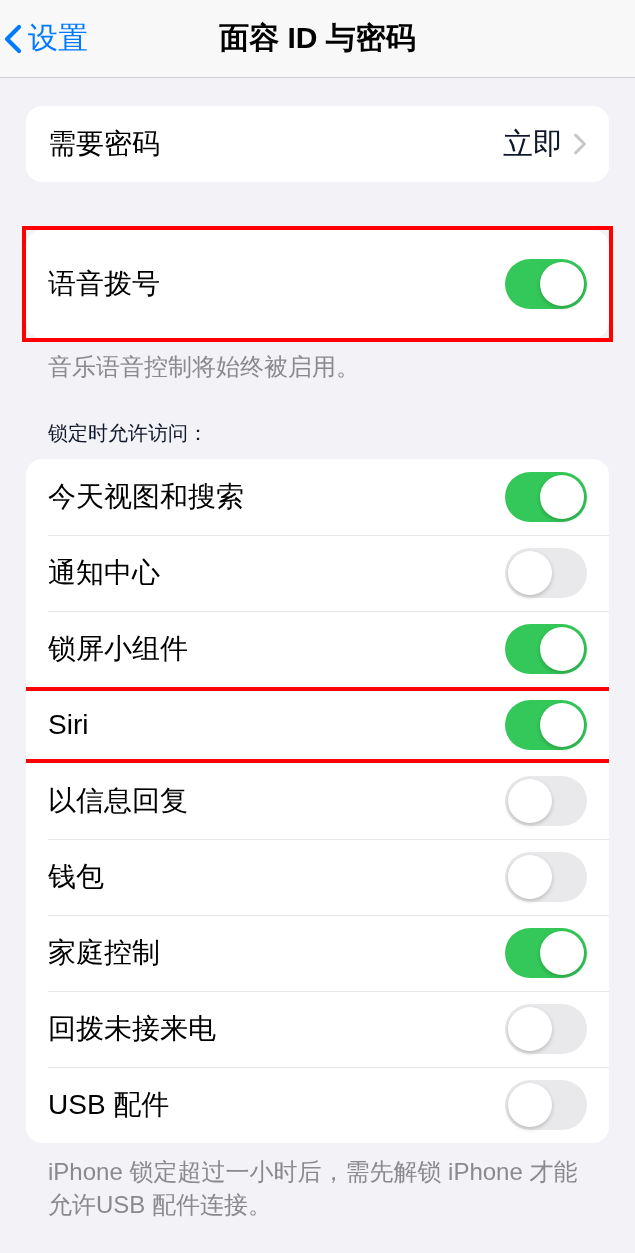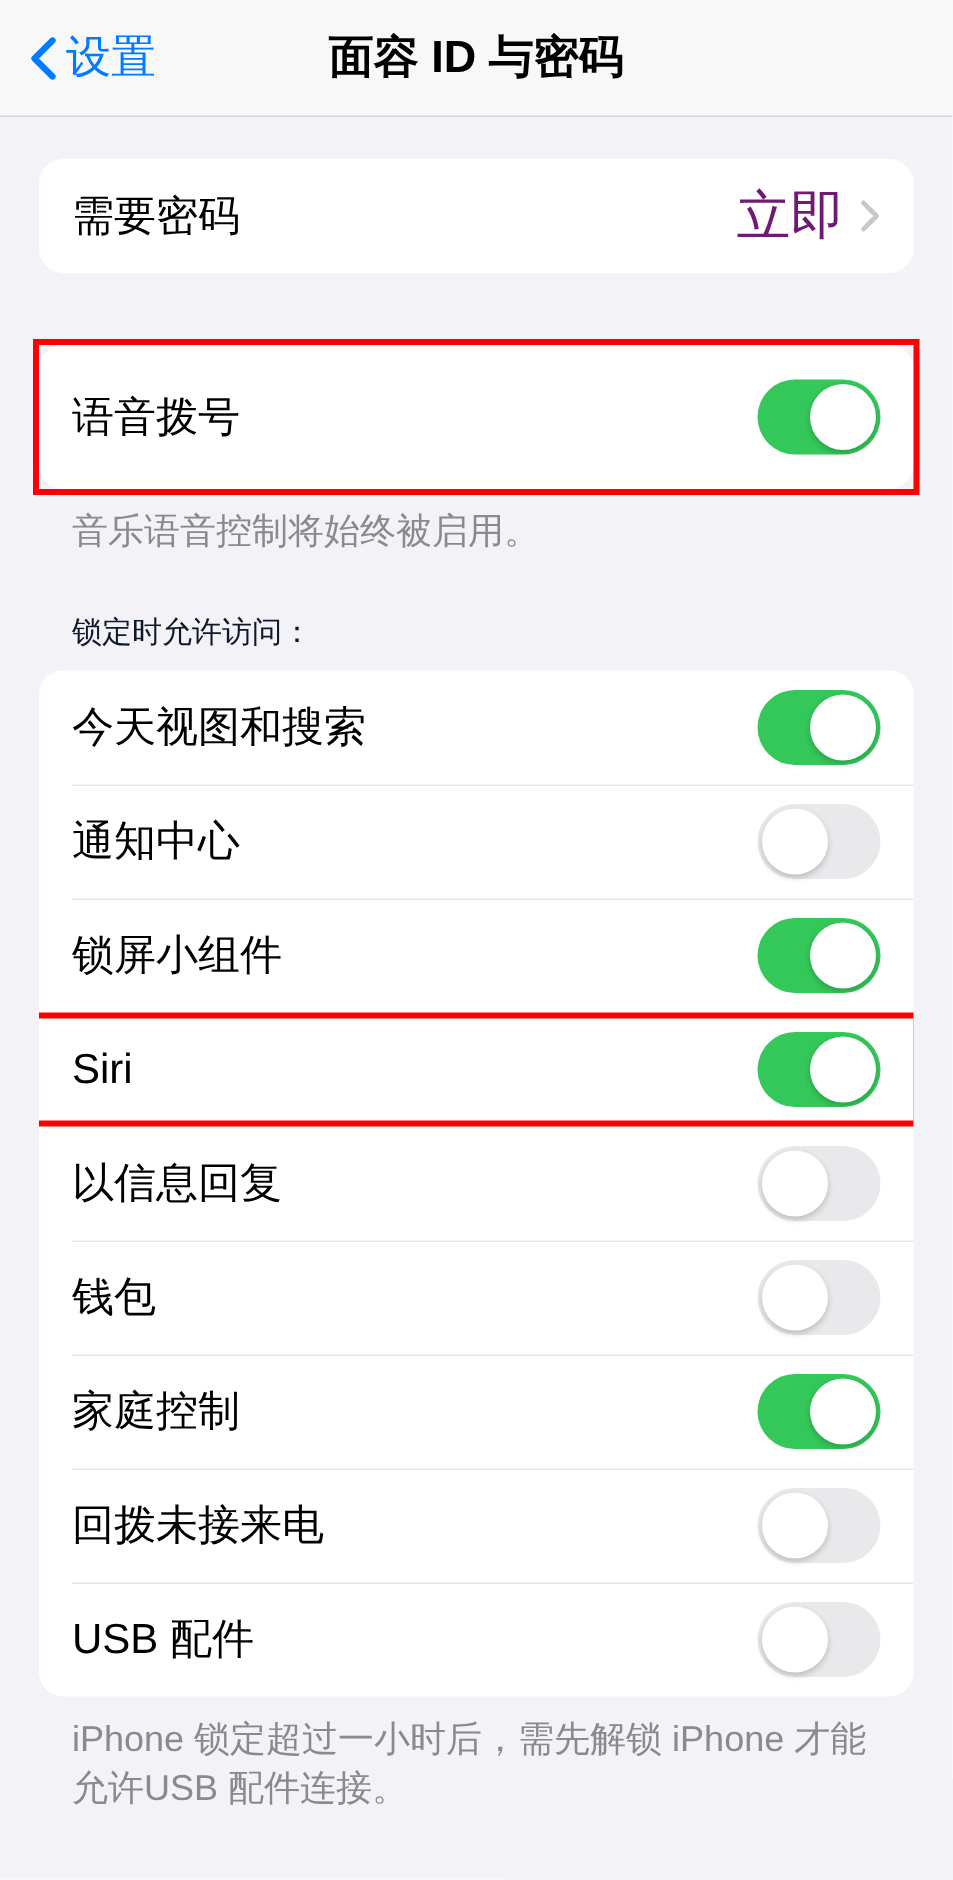--- a/index.html
+++ b/index.html
@@ -14,21 +14,21 @@
       height: 78px;
       background: #f8f8f8;
       border-bottom: 1px solid #d1d1d6;
       display: flex;
       align-items: center;
       position: relative;
     }
     .back-button {
       display: flex;
       align-items: center;
-      padding-left: 20px;
+      padding-left: 4px;
       color: #007aff;
       font-size: 30px;
       cursor: pointer;
     }
     .back-chevron {
       width: 18px;
       height: 30px;
       margin-right: 6px;
     }
     .nav-title {
@@ -67,22 +67,22 @@
     .cell-label {
       font-size: 28px;
       color: #000;
     }
     .cell-value-wrap {
       display: flex;
       align-items: center;
       gap: 10px;
     }
     .cell-value {
-      font-size: 36px;
-      color: #701a75;
+      font-size: 30px;
+      color: #0f172a;
     }
     .chevron-right {
       width: 14px;
       height: 22px;
       color: #c7c7cc;
     }
     .toggle {
       width: 82px;
       height: 50px;
       border-radius: 25px;
@@ -168,21 +168,21 @@
             <polyline points="2,2 10,10 2,18"></polyline>
           </svg>
       </div>
     </div>
   </div>
 
   <div class="spacer-lg"></div>
 
   <div class="group-hl">
     <div class="red-frame-1"></div>
-    <div class="cell" style="height:96px;">
+    <div class="cell" style="height:108px;">
       <span class="cell-label">语音拨号</span>
       <div class="toggle on">
           <div class="toggle-thumb"></div>
         </div>
     </div>
   </div>
   <div class="footer-text">音乐语音控制将始终被启用。</div>
 
   <div class="spacer-md"></div>
 

